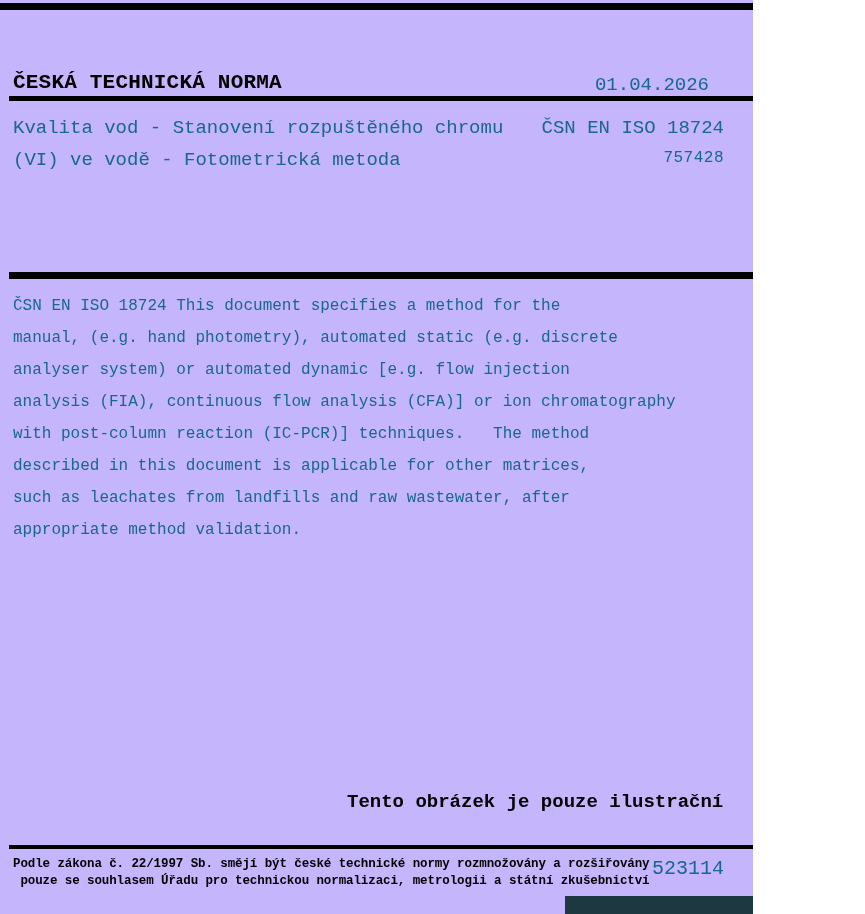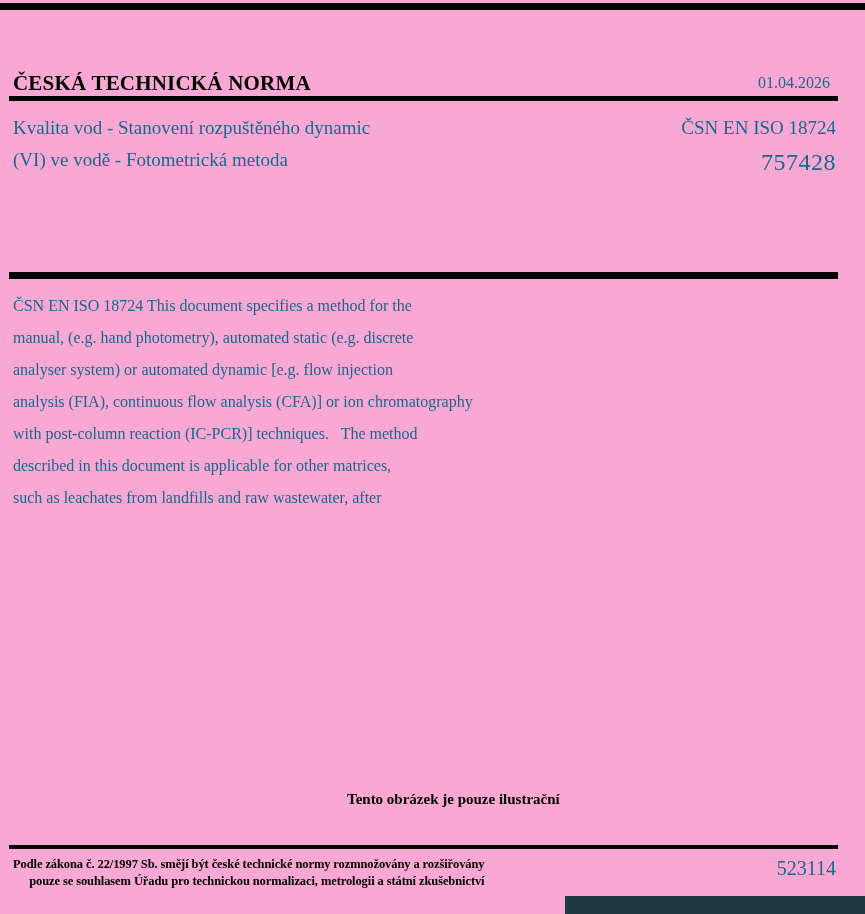--- a/index.html
+++ b/index.html
@@ -4,24 +4,24 @@
 <style>
   :root {
     --accent-blue: #17678f;
     --text-black: #000000;
     --redaction-bar: #1e3842;
   }
   * { box-sizing: border-box; }
   html, body { margin: 0; padding: 0; background: #ffffff; }
   .page {
     position: relative;
-    width: 865px;
+    width: 753px;
     height: 914px;
-    background: #f9a8d4;
-    font-family: Liberation Serif, serif;
+    background: #c4b5fd;
+    font-family: Liberation Mono, monospace;
     overflow: hidden;
     color: var(--text-black);
   }
   .top-bar {
     position: absolute;
     left: 0; top: 3px;
     width: 865px; height: 7px;
     background: var(--text-black);
   }
   .rule {
@@ -38,22 +38,22 @@
     position: absolute;
     left: 13px; top: 71px;
     font-size: 21px;
     font-weight: bold;
     letter-spacing: 0.2px;
     white-space: pre;
     color: var(--text-black);
   }
   .masthead-date {
     position: absolute;
-    right: 35px; top: 74px;
-    font-size: 16px;
+    right: 44px; top: 74px;
+    font-size: 19px;
     color: var(--accent-blue);
     white-space: pre;
   }
 
   .std-title {
     position: absolute;
     left: 13px;
     font-size: 19px;
     color: var(--accent-blue);
     white-space: pre;
@@ -63,38 +63,38 @@
 
   .std-right {
     position: absolute;
     right: 29px;
     font-size: 19px;
     color: var(--accent-blue);
     text-align: center;
     white-space: pre;
   }
   .std-designation { top: 117px; }
-  .std-class { top: 149px; font-size: 24px; letter-spacing: 0.5px; }
+  .std-class { top: 149px; font-size: 16px; letter-spacing: 0.5px; }
 
   .abstract {
     position: absolute;
     left: 13px; top: 290px;
     color: var(--accent-blue);
     font-size: 16px;
   }
   .abstract-line {
     height: 32px;
     line-height: 32px;
     white-space: pre;
   }
 
   .illustration-note {
     position: absolute;
     left: 347px; top: 791px;
-    font-size: 15px;
+    font-size: 19px;
     font-weight: bold;
     white-space: pre;
     color: var(--text-black);
   }
 
   .footer-legal {
     position: absolute;
     left: 13px; top: 856px;
     font-size: 12.5px;
     font-weight: bold;
@@ -124,35 +124,36 @@
 <body>
 
 <div class="page">
 
   <div class="top-bar"></div>
 
   <div class="masthead-title">ČESKÁ TECHNICKÁ NORMA</div>
   <div class="masthead-date">01.04.2026</div>
   <div class="rule rule-header"></div>
 
-  <div class="std-title std-title-1">Kvalita vod - Stanovení rozpuštěného dynamic</div>
+  <div class="std-title std-title-1">Kvalita vod - Stanovení rozpuštěného chromu</div>
   <div class="std-title std-title-2">(VI) ve vodě - Fotometrická metoda</div>
   <div class="std-right std-designation">ČSN EN ISO 18724</div>
   <div class="std-right std-class">757428</div>
 
   <div class="rule rule-mid"></div>
 
   <div class="abstract">
     <div class="abstract-line">ČSN EN ISO 18724 This document specifies a method for the</div>
     <div class="abstract-line">manual, (e.g. hand photometry), automated static (e.g. discrete</div>
     <div class="abstract-line">analyser system) or automated dynamic [e.g. flow injection</div>
     <div class="abstract-line">analysis (FIA), continuous flow analysis (CFA)] or ion chromatography</div>
     <div class="abstract-line">with post-column reaction (IC-PCR)] techniques.   The method</div>
     <div class="abstract-line">described in this document is applicable for other matrices,</div>
     <div class="abstract-line">such as leachates from landfills and raw wastewater, after</div>
+    <div class="abstract-line">appropriate method validation.</div>
   </div>
 
   <div class="illustration-note">Tento obrázek je pouze ilustrační</div>
 
   <div class="rule rule-footer"></div>
 
   <div class="footer-legal">
     <div>Podle zákona č. 22/1997 Sb. smějí být české technické normy rozmnožovány a rozšiřovány</div>
     <div>pouze se souhlasem Úřadu pro technickou normalizaci, metrologii a státní zkušebnictví</div>
   </div>

